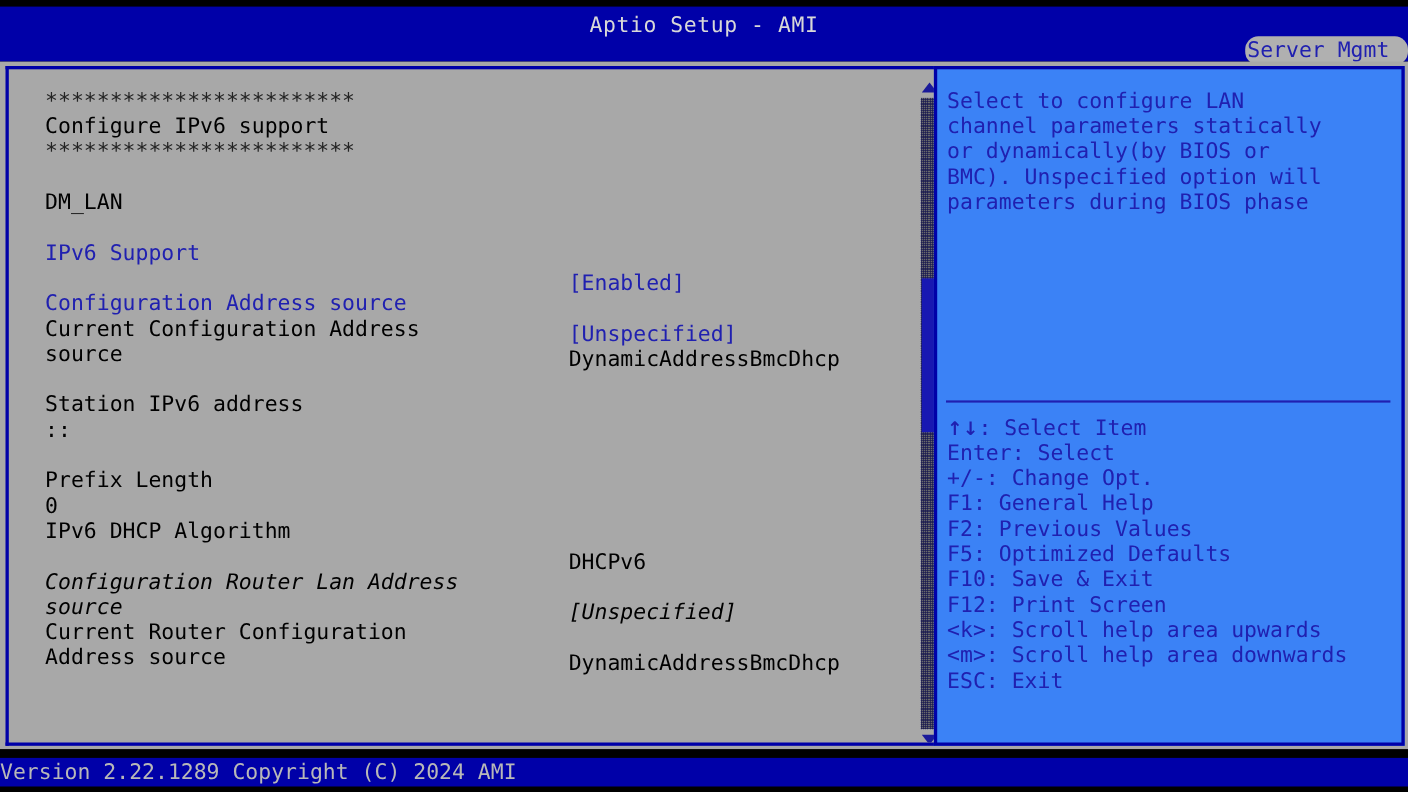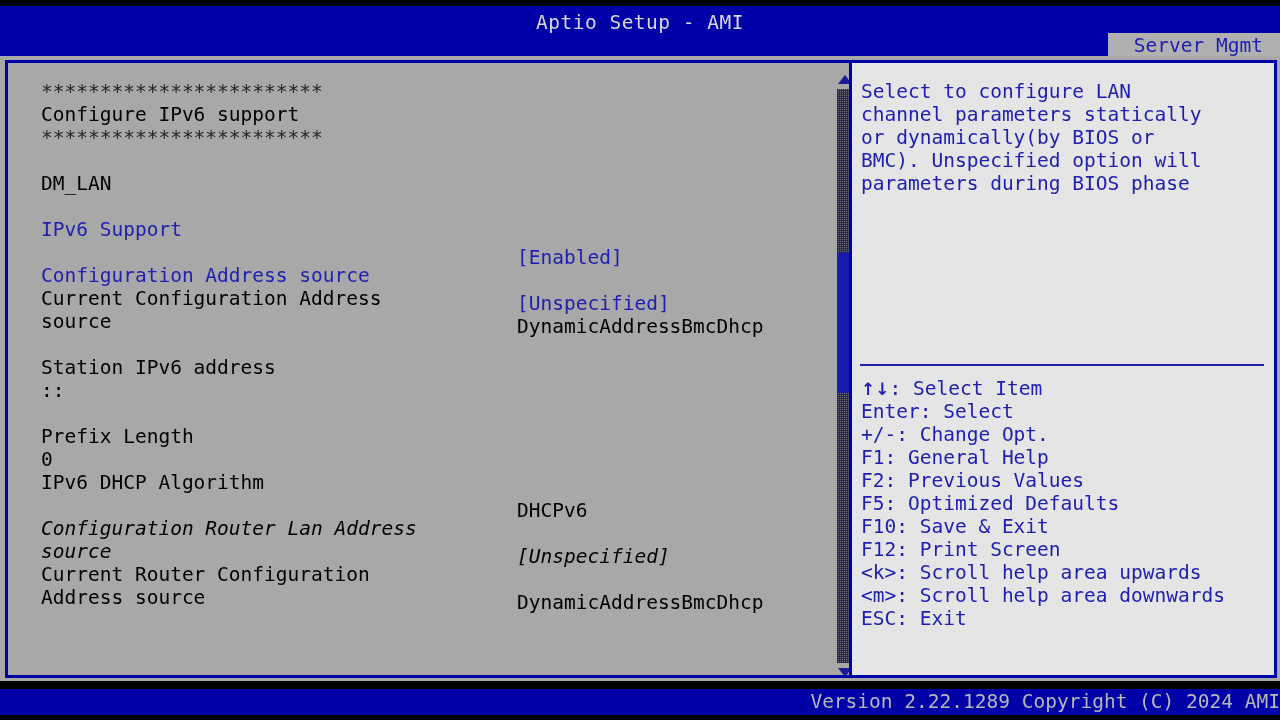--- a/index.html
+++ b/index.html
@@ -40,23 +40,24 @@
     white-space: pre;
   }
   .tab {
     position: absolute;
     right: 0; top: 27px;
     height: 26px;
     background: #b0b0b0;
     color: #2020b0;
     font-size: 19.5px;
     line-height: 26px;
-    padding: 0 17px 0 26px;
+    padding: 0 17px 0 2px;
     white-space: pre;
     box-sizing: border-box;
+    border-radius: 12px;
   }
 
   
   .frame {
     position: absolute;
     left: 0; top: 56px;
     width: 1280px; height: 625px;
     background: #a8a8a8;
   }
 
@@ -75,21 +76,21 @@
   
   .panel-right {
     position: absolute;
     left: 849px; top: 4px;
     width: 428px; height: 618px;
     border-right: 3px solid #0000a8;
     border-top: 3px solid #0000a8;
     border-bottom: 3px solid #0000a8;
     border-left: 3px solid #0000a8;
     box-sizing: border-box;
-    background: #e5e5e5;
+    background: #3b82f6;
     overflow: hidden;
   }
 
   
   .rows {
     position: absolute;
     left: 33px; top: 17px;
     width: 790px;
   }
   .row {
@@ -198,21 +199,21 @@
   .footer {
     position: absolute;
     left: 0; top: 689px;
     width: 1280px; height: 26px;
     background: #0000a8;
   }
   .footer-text {
     position: absolute;
     left: 0; top: 0;
     width: 1280px;
-    text-align: right;
+    text-align: left;
     color: #b8b8b8;
     font-size: 19.5px;
     line-height: 26px;
     white-space: pre;
   }
 </style>
 </head>
 <body>
 
 <div class="screen">

